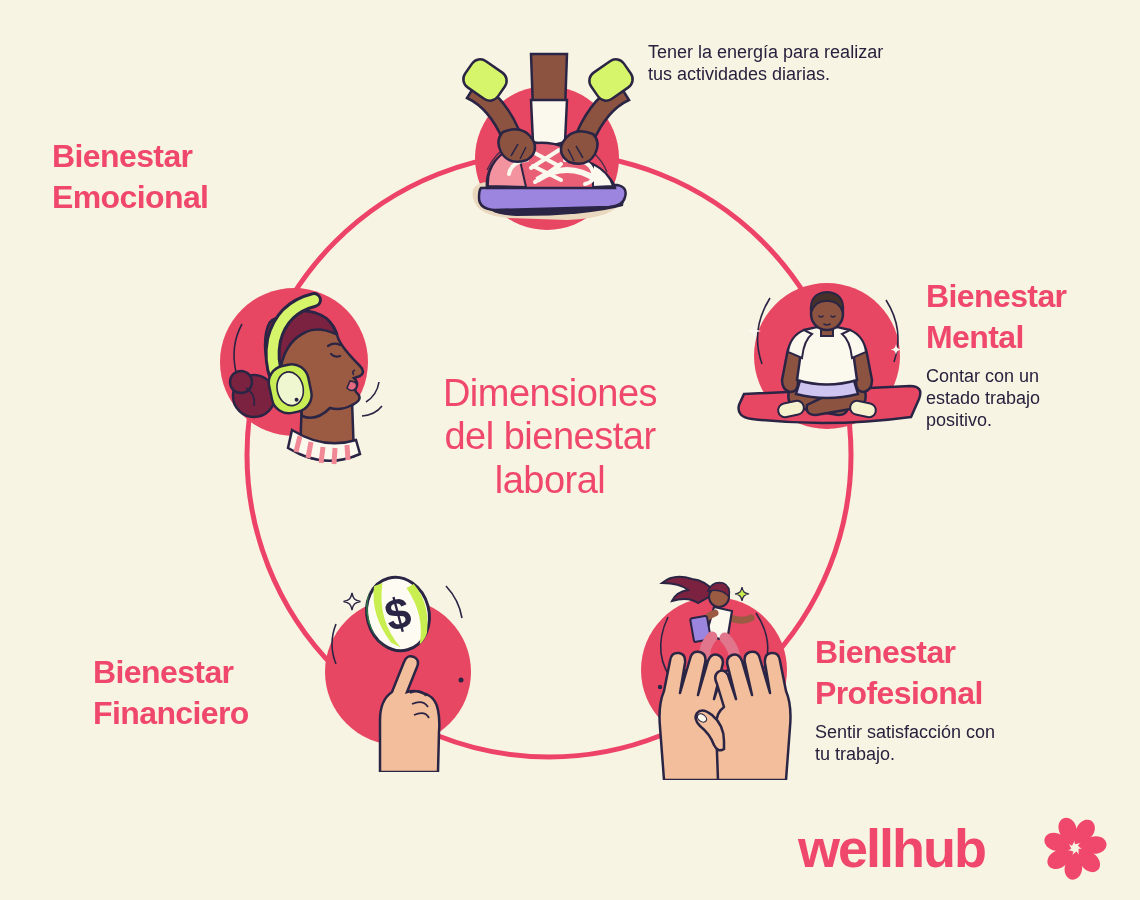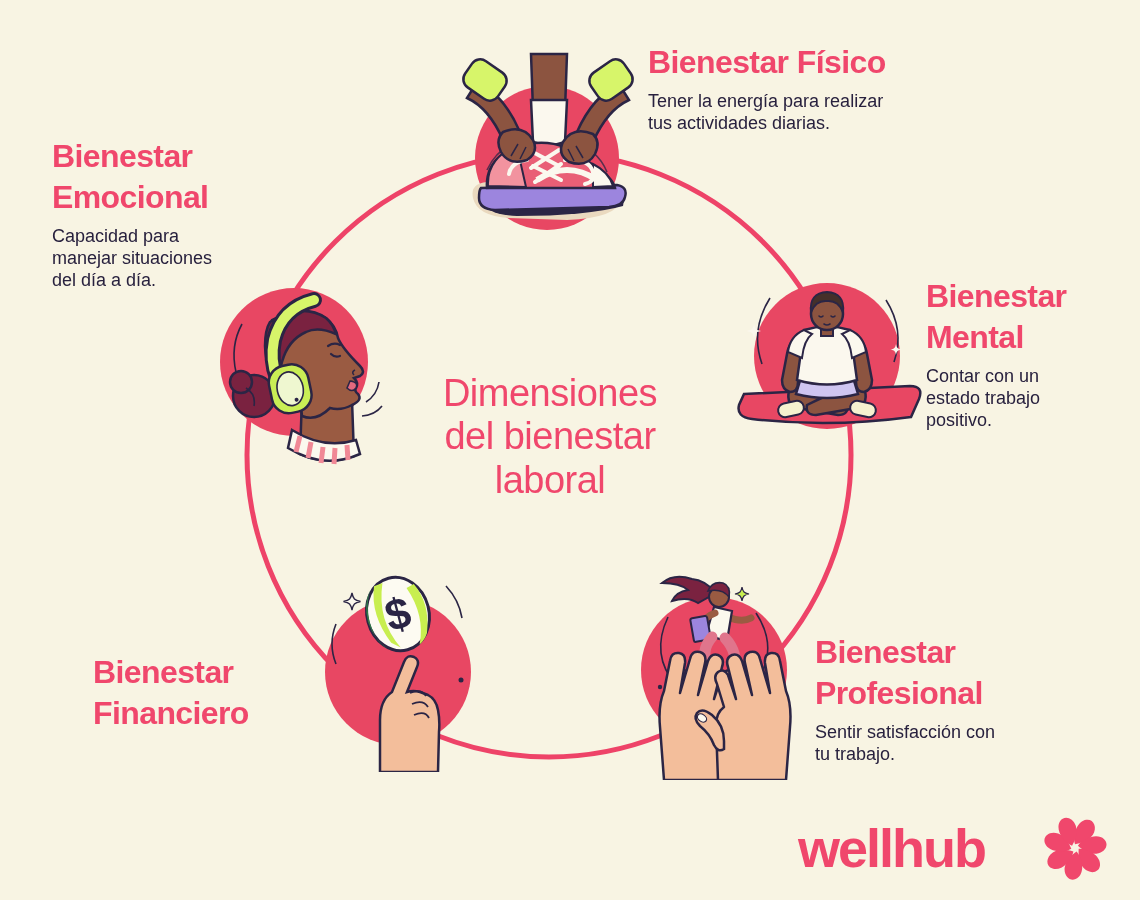--- a/index.html
+++ b/index.html
@@ -224,31 +224,27 @@
         <ellipse cx="118" cy="163" rx="5" ry="3.5" fill="#FBF8EE" stroke="#2B2545" stroke-width="1.2" transform="rotate(-35 118 163)"></ellipse>
       </g>
     </g>
   </svg>
 
   <h1 id="center-title">Dimensiones
 del bienestar
 laboral</h1>
 
   <div class="dim-block" id="block-fisico">
-    <h2 class="dim-title">Bienestar Físico</h2>
     <p class="dim-desc">Tener la energía para realizar
 tus actividades diarias.</p>
   </div>
 
   <div class="dim-block" id="block-emocional">
     <h2 class="dim-title">Bienestar
 Emocional</h2>
-    <p class="dim-desc">Capacidad para
-manejar situaciones
-del día a día.</p>
   </div>
 
   <div class="dim-block" id="block-mental">
     <h2 class="dim-title">Bienestar
 Mental</h2>
     <p class="dim-desc">Contar con un
 estado trabajo
 positivo.</p>
   </div>
 

